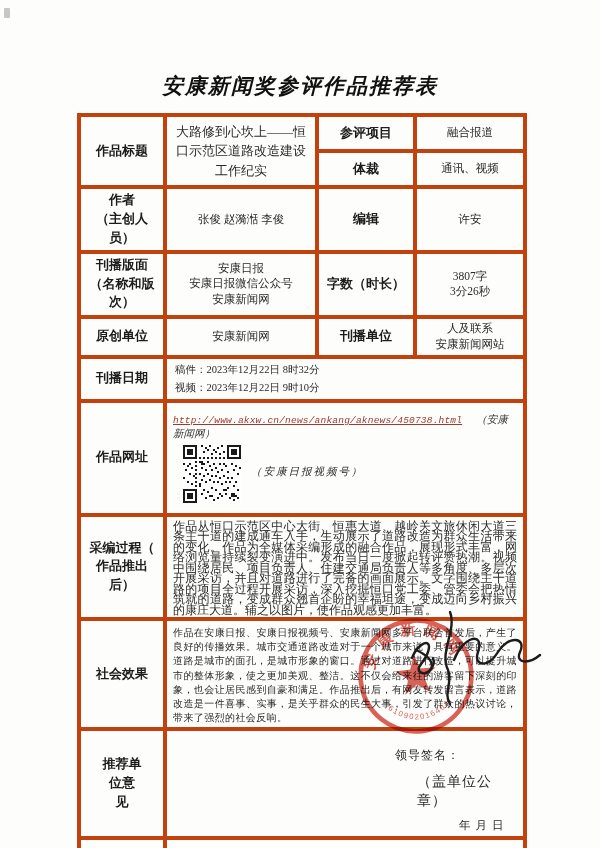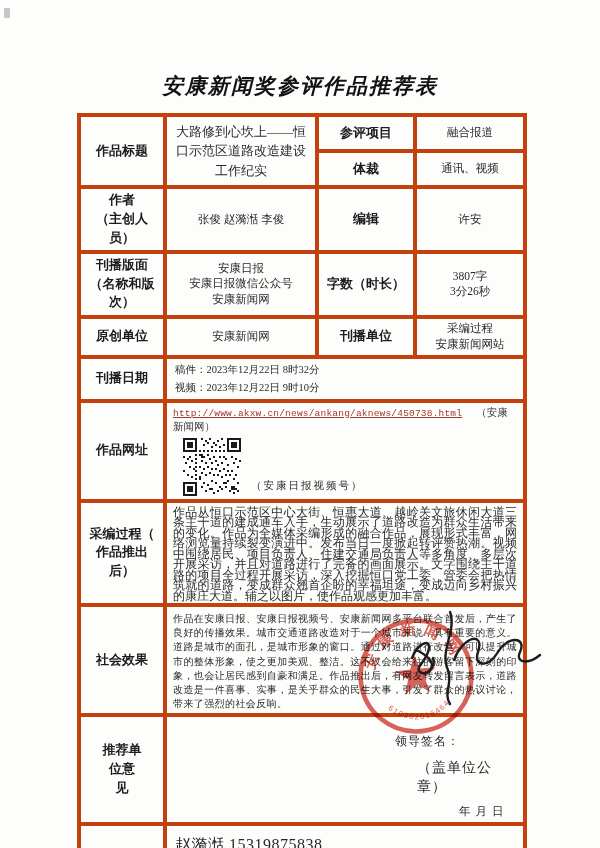--- a/index.html
+++ b/index.html
@@ -32,28 +32,28 @@
   .r5 > td { height:40px; }
   .r6 > td { height:40px; }
   .r7 > td { height:80px; }
   .r8 > td { height:78px; }
   .r9 > td { height:105px; }
   .r10 > td { height:77px; }
   .r11 > td { height:53px; }
   td.worktitle-val { font-size:13px; line-height:1.5; }
   td.date-cell { padding-left:8px; }
   .date-line { font-size:10.5px; line-height:18px; color:#2a2a2a; }
-  td.url-cell { padding:3px 6px; }
+  td.url-cell { padding:10px 6px;font-style:italic; }
   .url-line { font-size:9.5px; }
   .url-text {
     font-family:"Liberation Mono", monospace; color:#a03a2e;
     text-decoration:underline; letter-spacing:0.2px;
   }
   .url-note { font-size:10.5px; color:#333; margin-left:14px; font-family:"Liberation Serif", serif; }
-  .qr-row { margin-top:3px; margin-left:10px; display:flex; align-items:flex-end; }
+  .qr-row { margin-top:3px; margin-left:10px; display:flex; align-items:center; }
   .qr-box { width:58px; height:58px; }
   .qr-caption { font-size:10.5px; margin-left:10px; margin-bottom:2px; letter-spacing:2px; }
   td.para {
     font-size:12px; line-height:10.5px; text-align:justify;
     padding:4px 6px 2px 6px; vertical-align:top; white-space:pre-line;
   }
   td.para-social { font-size:10px; line-height:14.2px; letter-spacing:0.4px; padding-top:5px; }
   td.rec-cell { vertical-align:top; text-align:left; }
   .sig-line1 { padding-left:224px; padding-top:14px; font-size:12px; letter-spacing:1px; }
   .sig-line2 { padding-left:246px; padding-top:9px; font-size:14px; letter-spacing:1px; }
@@ -108,21 +108,21 @@
 安康新闻网</td>
       <td class="lbl">字数（时长）</td>
       <td class="pre">3807字
 3分26秒</td>
     </tr>
 
     <tr class="r5">
       <td class="lbl">原创单位</td>
       <td>安康新闻网</td>
       <td class="lbl">刊播单位</td>
-      <td class="pre">采编过程
+      <td class="pre">人及联系
 安康新闻网站</td>
     </tr>
 
     <tr class="r6">
       <td class="lbl">刊播日期</td>
       <td colspan="3" class="tleft vtop date-cell">
         <div class="date-line">稿件：2023年12月22日  8时32分</div>
         <div class="date-line">视频：2023年12月22日  9时10分</div>
       </td>
     </tr>

